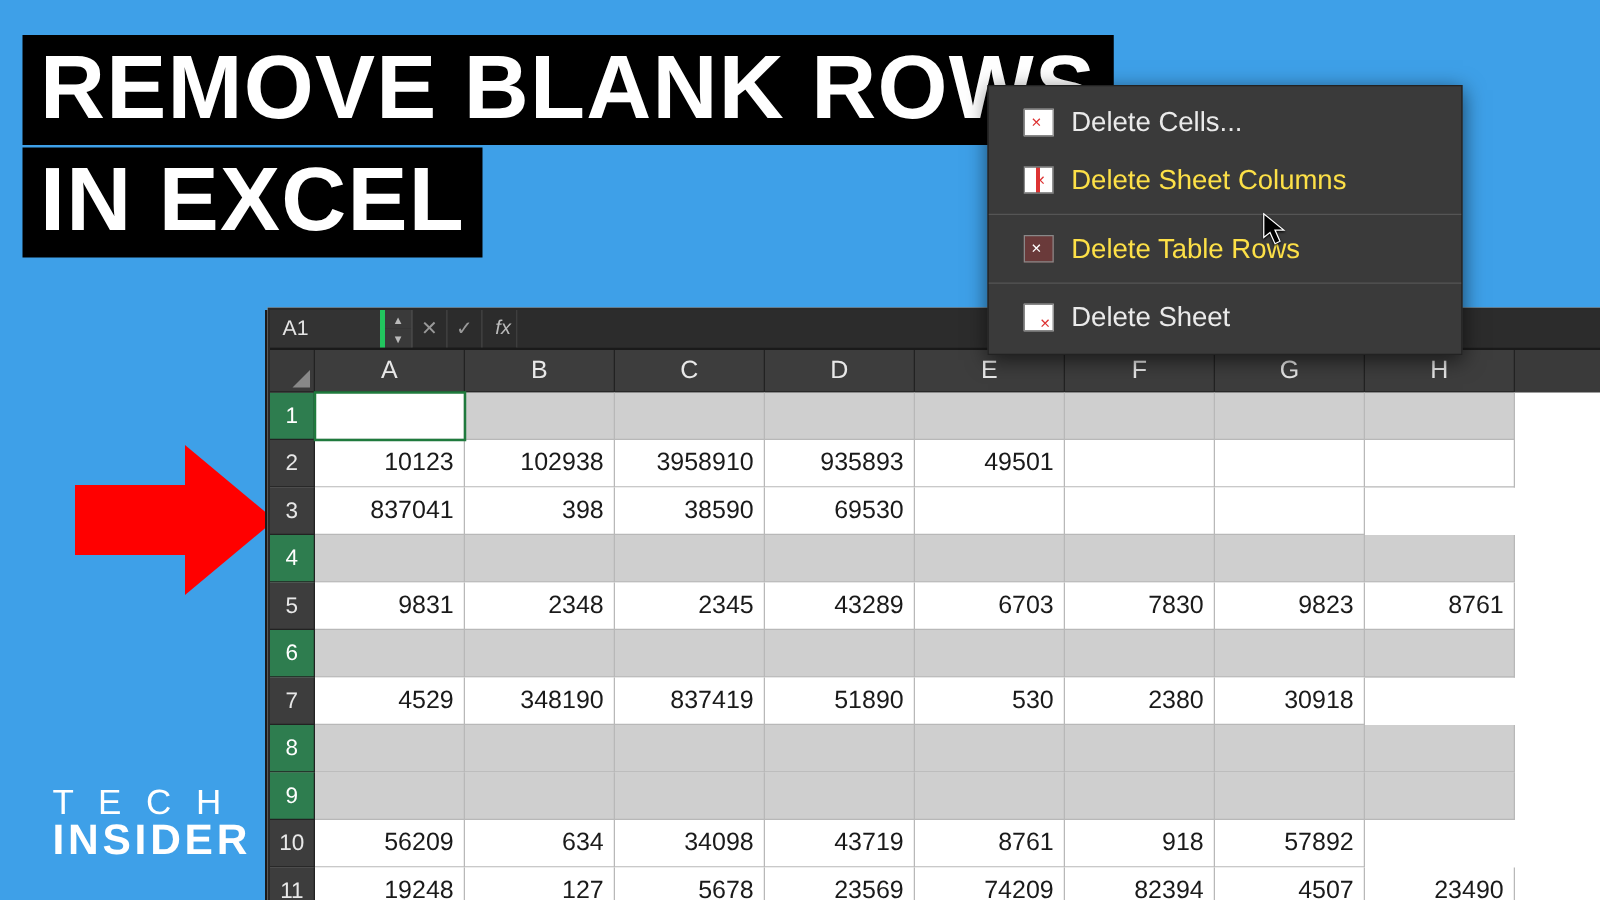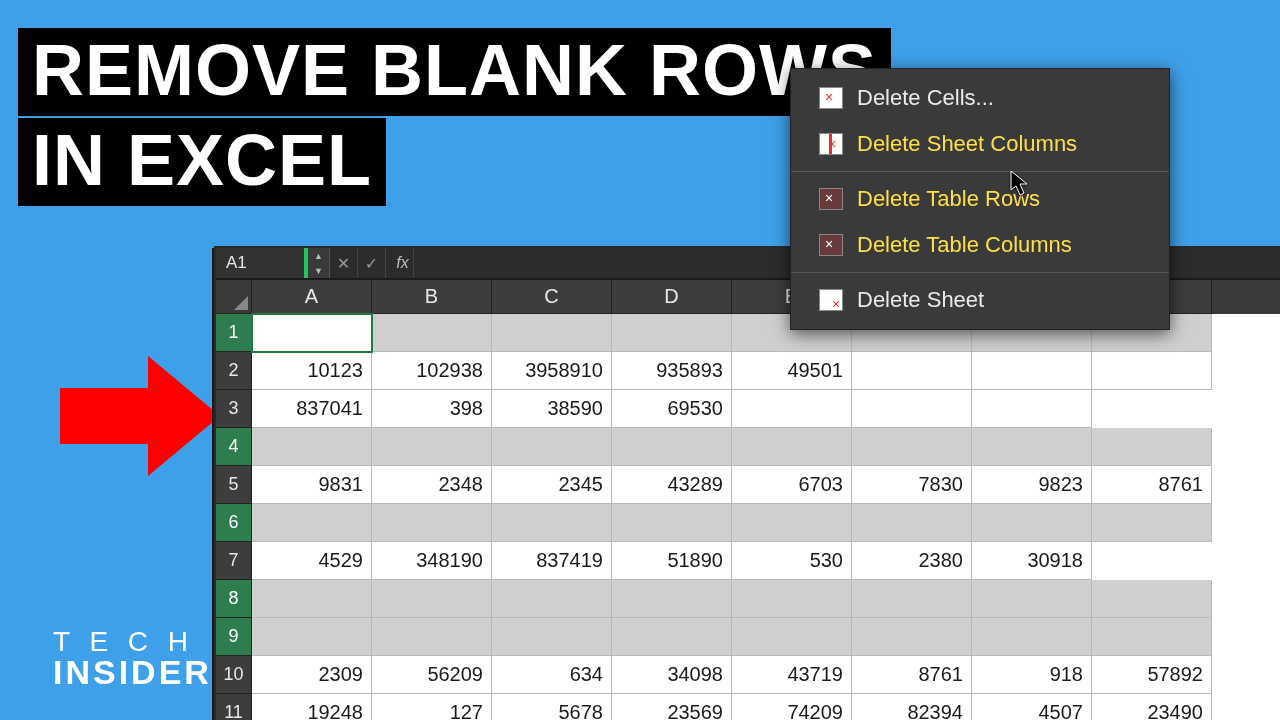--- a/index.html
+++ b/index.html
@@ -203,21 +203,21 @@
     position:absolute;
     left:1010px; top:170px;
     width:20px; height:26px;
     z-index:50;
   }
   .cursor svg { width:100%; height:100%; filter: drop-shadow(0 1px 1px #000);}
 
   
   .brand {
     position:absolute;
-    left:53px; bottom:32px;
+    left:42px; bottom:32px;
     color:#fff;
     line-height:0.95;
     font-weight:700;
     letter-spacing:3px;
   }
   .brand .l1 { font-size:28px; font-weight:400; letter-spacing:6px; }
   .brand .l2 { font-size:34px; font-weight:800; letter-spacing:3px;}
 </style>
 </head>
 <body>
@@ -349,21 +349,20 @@
         <div class="cell"></div>
         <div class="cell"></div>
         <div class="cell"></div>
         <div class="cell"></div>
         <div class="cell"></div>
         <div class="cell"></div>
         <div class="cell"></div>
       </div>
       <div class="row">
         <div class="rowhdr">10</div>
-        <div class="cell first">2309</div>
         <div class="cell">56209</div>
         <div class="cell">634</div>
         <div class="cell">34098</div>
         <div class="cell">43719</div>
         <div class="cell">8761</div>
         <div class="cell">918</div>
         <div class="cell">57892</div>
       </div>
       <div class="row">
         <div class="rowhdr">11</div>
@@ -386,24 +385,20 @@
     </div>
     <div class="menu-item dim">
       <div class="mi-icon ico-cols"></div>
       <span>Delete Sheet Columns</span>
     </div>
     <div class="menu-sep"></div>
     <div class="menu-item dim">
       <div class="mi-icon ico-trows"></div>
       <span>Delete Table Rows</span>
     </div>
-    <div class="menu-item dim">
-      <div class="mi-icon ico-tcols"></div>
-      <span>Delete Table Columns</span>
-    </div>
     <div class="menu-sep"></div>
     <div class="menu-item">
       <div class="mi-icon ico-sheet"></div>
       <span>Delete Sheet</span>
     </div>
   </div>
 
 <div class="cursor">
   <svg viewBox="0 0 20 26">
       <path d="M1 1 L1 20 L6 16 L10 25 L14 23 L10 14 L17 14 Z" fill="#000" stroke="#fff" stroke-width="1"></path>

